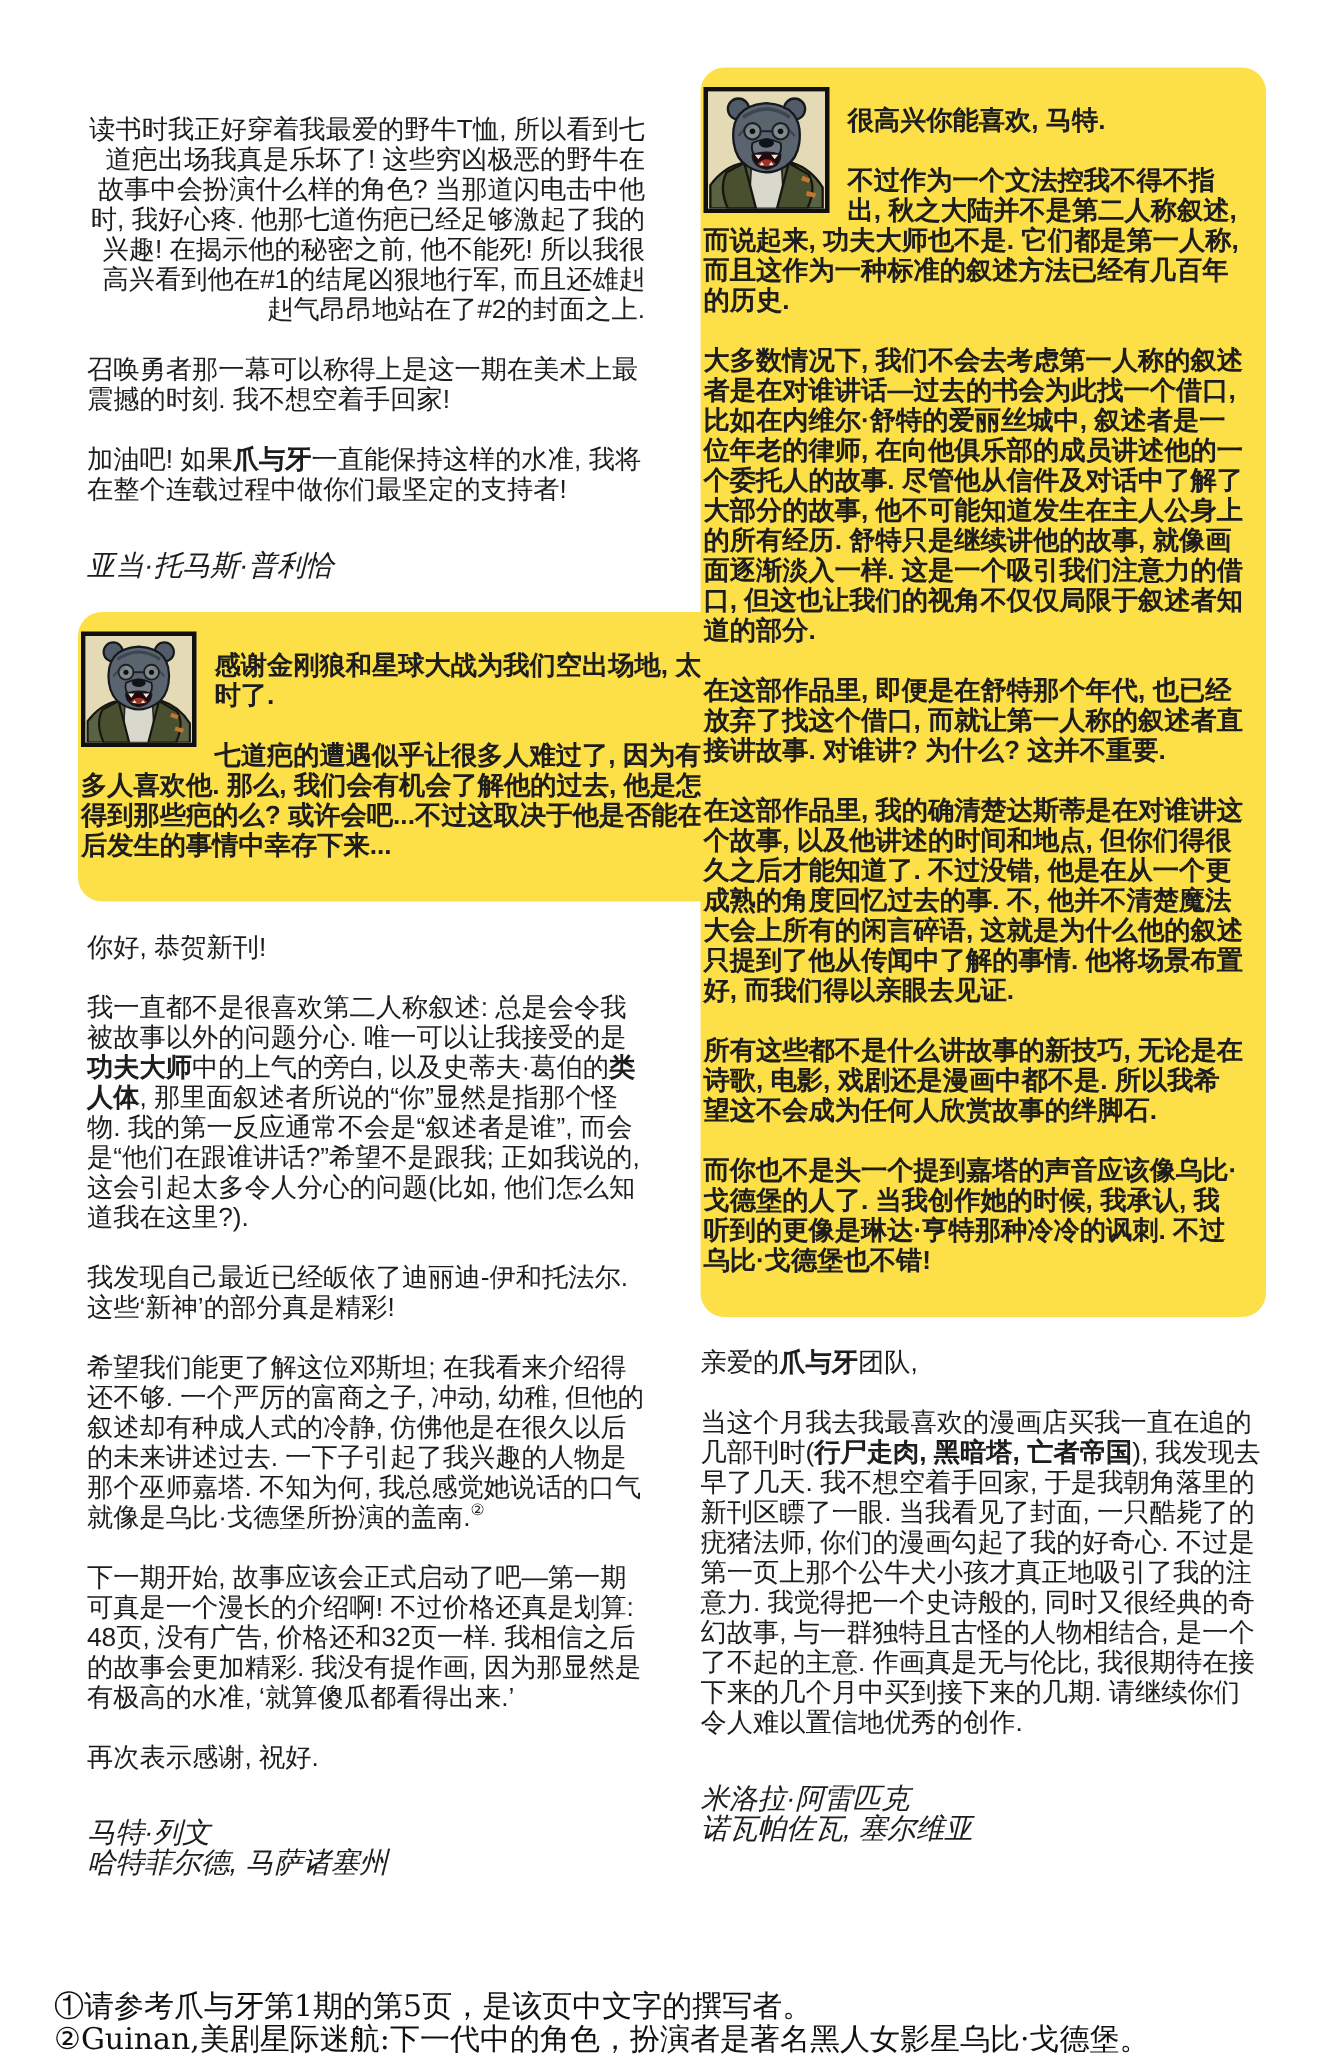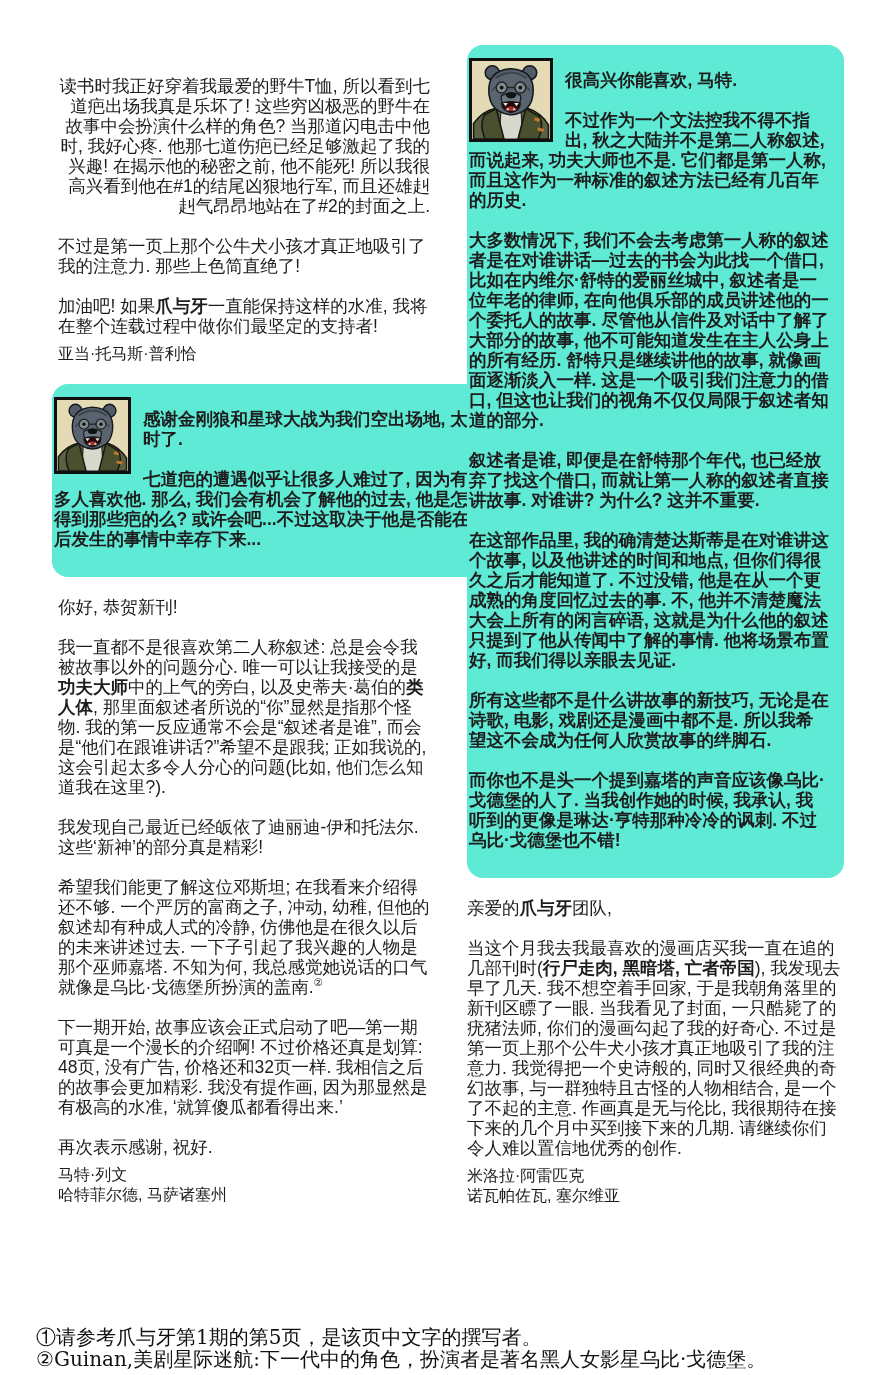--- a/index.html
+++ b/index.html
@@ -3,45 +3,45 @@
 <meta charset="utf-8">
 <style>
   html,body{margin:0;padding:0;background:#ffffff;}
   .page{position:relative;width:895px;height:1375px;background:#ffffff;overflow:hidden;
         font-family:"Liberation Sans","DejaVu Sans",sans-serif;color:#1d1d1d;}
   .col{position:absolute;top:0;}
   .col-left{left:58px;width:372px;}
   .col-right{left:467px;width:377px;}
   .para{margin:20px 0 0 0;font-size:17.5px;line-height:20px;text-align:left;}
   .para.first{margin-top:76px;text-align:right;}
-  .sig{margin:8px 0 0 0;font-size:16px;line-height:20px;}
+  .sig{margin:32px 0 0 0;font-size:19px;line-height:20px;font-style:italic;}
   b{font-weight:bold;}
   sup{font-size:0.6em;vertical-align:super;line-height:0;}
-  .reply{margin-top:20px;background:#5eead4;border-radius:16px;padding:13px 14px 28px 2px;
+  .reply{margin-top:20px;background:#fde047;border-radius:16px;padding:13px 14px 28px 2px;
          font-weight:600;}
   .reply .para{margin-top:20px;font-size:17.5px;line-height:20px;}
   .reply .para.first-reply{margin-top:12px;}
   .col-left .reply{margin-left:-6px;width:456px;box-sizing:border-box;}
   .col-right .reply{width:377px;box-sizing:border-box;}
   .avatar{float:left;width:71px;height:71px;border:3px solid #101010;background:#e4dab6;
           margin:0 12px 4px 0;display:block;}
   .reply.large .avatar{width:78px;height:78px;}
   .avatar svg{width:100%;height:100%;display:block;}
   .footnotes{position:absolute;left:36px;top:1326px;width:850px;
              font-family:"DejaVu Serif","Liberation Serif",serif;
              font-size:20px;line-height:22px;color:#111111;}
   .footnote{margin:0;}
 </style>
 </head>
 <body>
 
 <div class="page">
   <div class="col col-left">
       <p class="para first">读书时我正好穿着我最爱的野牛T恤, 所以看到七道疤出场我真是乐坏了! 这些穷凶极恶的野牛在故事中会扮演什么样的角色? 当那道闪电击中他时, 我好心疼. 他那七道伤疤已经足够激起了我的兴趣! 在揭示他的秘密之前, 他不能死! 所以我很高兴看到他在#1的结尾凶狠地行军, 而且还雄赳赳气昂昂地站在了#2的封面之上.</p>
-      <p class="para">不过是第一页上那个公牛犬小孩才真正地吸引了我的注意力. 那些上色简直绝了!</p>
+      <p class="para">召唤勇者那一幕可以称得上是这一期在美术上最震撼的时刻. 我不想空着手回家!</p>
       <p class="para">加油吧! 如果<b>爪与牙</b>一直能保持这样的水准, 我将在整个连载过程中做你们最坚定的支持者!</p>
       <p class="sig"><span>亚当·托马斯·普利恰</span></p>
       <div class="reply">
         <span class="avatar">
           <svg viewBox="0 0 100 100" xmlns="http://www.w3.org/2000/svg" preserveAspectRatio="xMidYMid slice">
     <rect width="100" height="100" fill="#e4dab6"></rect>
     <path d="M2,100 L2,80 Q14,64 30,61 L40,57 L60,57 L72,61 Q88,66 98,82 L98,100 Z" fill="#5b6244" stroke="#16160f" stroke-width="2"></path>
     <path d="M35,100 L37,64 L63,64 L65,100 Z" fill="#d9d8cc" stroke="#26261f" stroke-width="1.5"></path>
     <path d="M31,61 L41,100 L17,100 Q9,82 16,69 Z" fill="#49502f" stroke="#16160f" stroke-width="2"></path>
     <path d="M69,61 L59,100 L85,100 Q93,82 86,71 Z" fill="#49502f" stroke="#16160f" stroke-width="2"></path>
@@ -101,21 +101,21 @@
     <ellipse cx="50" cy="44" rx="6.5" ry="4" fill="#101317"></ellipse>
     <path d="M38,54 Q50,50 62,54 Q62,64 50,66 Q38,64 38,54 Z" fill="#23090b" stroke="#15181d" stroke-width="1.6"></path>
     <path d="M42,62 Q50,66 58,62 Q54,58 50,58 Q46,58 42,62 Z" fill="#a03226"></path>
     <path d="M40,54 L43,58 L46,54 Z M54,54 L57,58 L60,54 Z" fill="#e9e6da"></path>
     <path d="M44,63 L46,60 L48,63 Z M52,63 L54,60 L56,63 Z" fill="#e9e6da"></path>
   </svg>
         </span>
         <p class="para first-reply">很高兴你能喜欢, 马特.</p>
         <p class="para">不过作为一个文法控我不得不指出, <b>秋之大陆</b>并不是第二人称叙述, 而说起来, <b>功夫大师</b>也不是. 它们都是第一人称, 而且这作为一种标准的叙述方法已经有几百年的历史.</p>
         <p class="para">大多数情况下, 我们不会去考虑第一人称的叙述者是在对谁讲话—过去的书会为此找一个借口, 比如在内维尔·舒特的<b>爱丽丝城</b>中, 叙述者是一位年老的律师, 在向他俱乐部的成员讲述他的一个委托人的故事. 尽管他从信件及对话中了解了大部分的故事, 他不可能知道发生在主人公身上的所有经历. 舒特只是继续讲他的故事, 就像画面逐渐淡入一样. 这是一个吸引我们注意力的借口, 但这也让我们的视角不仅仅局限于叙述者知道的部分.</p>
-        <p class="para">叙述者是谁, 即便是在舒特那个年代, 也已经放弃了找这个借口, 而就让第一人称的叙述者直接讲故事. 对谁讲? 为什么? 这并不重要.</p>
+        <p class="para">在这部作品里, 即便是在舒特那个年代, 也已经放弃了找这个借口, 而就让第一人称的叙述者直接讲故事. 对谁讲? 为什么? 这并不重要.</p>
         <p class="para">在这部作品里, 我的确清楚达斯蒂是在对谁讲这个故事, 以及他讲述的时间和地点, 但你们得很久之后才能知道了. 不过没错, 他是在从一个更成熟的角度回忆过去的事. 不, 他并不清楚魔法大会上所有的闲言碎语, 这就是为什么他的叙述只提到了他从传闻中了解的事情. 他将场景布置好, 而我们得以亲眼去见证.</p>
         <p class="para">所有这些都不是什么讲故事的新技巧, 无论是在诗歌, 电影, 戏剧还是漫画中都不是. 所以我希望这不会成为任何人欣赏故事的绊脚石.</p>
         <p class="para">而你也不是头一个提到嘉塔的声音应该像乌比·戈德堡的人了. 当我创作她的时候, 我承认, 我听到的更像是琳达·亨特那种冷冷的讽刺. 不过乌比·戈德堡也不错!</p>
       </div>
       <p class="para" style="">亲爱的<b>爪与牙</b>团队,</p>
       <p class="para">当这个月我去我最喜欢的漫画店买我一直在追的几部刊时(<b>行尸走肉, 黑暗塔, 亡者帝国</b>), 我发现去早了几天. 我不想空着手回家, 于是我朝角落里的新刊区瞟了一眼. 当我看见了封面, 一只酷毙了的疣猪法师, 你们的漫画勾起了我的好奇心. 不过是第一页上那个公牛犬小孩才真正地吸引了我的注意力. 我觉得把一个史诗般的, 同时又很经典的奇幻故事, 与一群独特且古怪的人物相结合, 是一个了不起的主意. 作画真是无与伦比, 我很期待在接下来的几个月中买到接下来的几期. 请继续你们令人难以置信地优秀的创作.</p>
       <p class="sig"><span>米洛拉·阿雷匹克</span><br><span>诺瓦帕佐瓦, 塞尔维亚</span></p>
     </div>
   <div class="footnotes">
       <p class="footnote">①请参考爪与牙第1期的第5页，是该页中文字的撰写者。</p>

